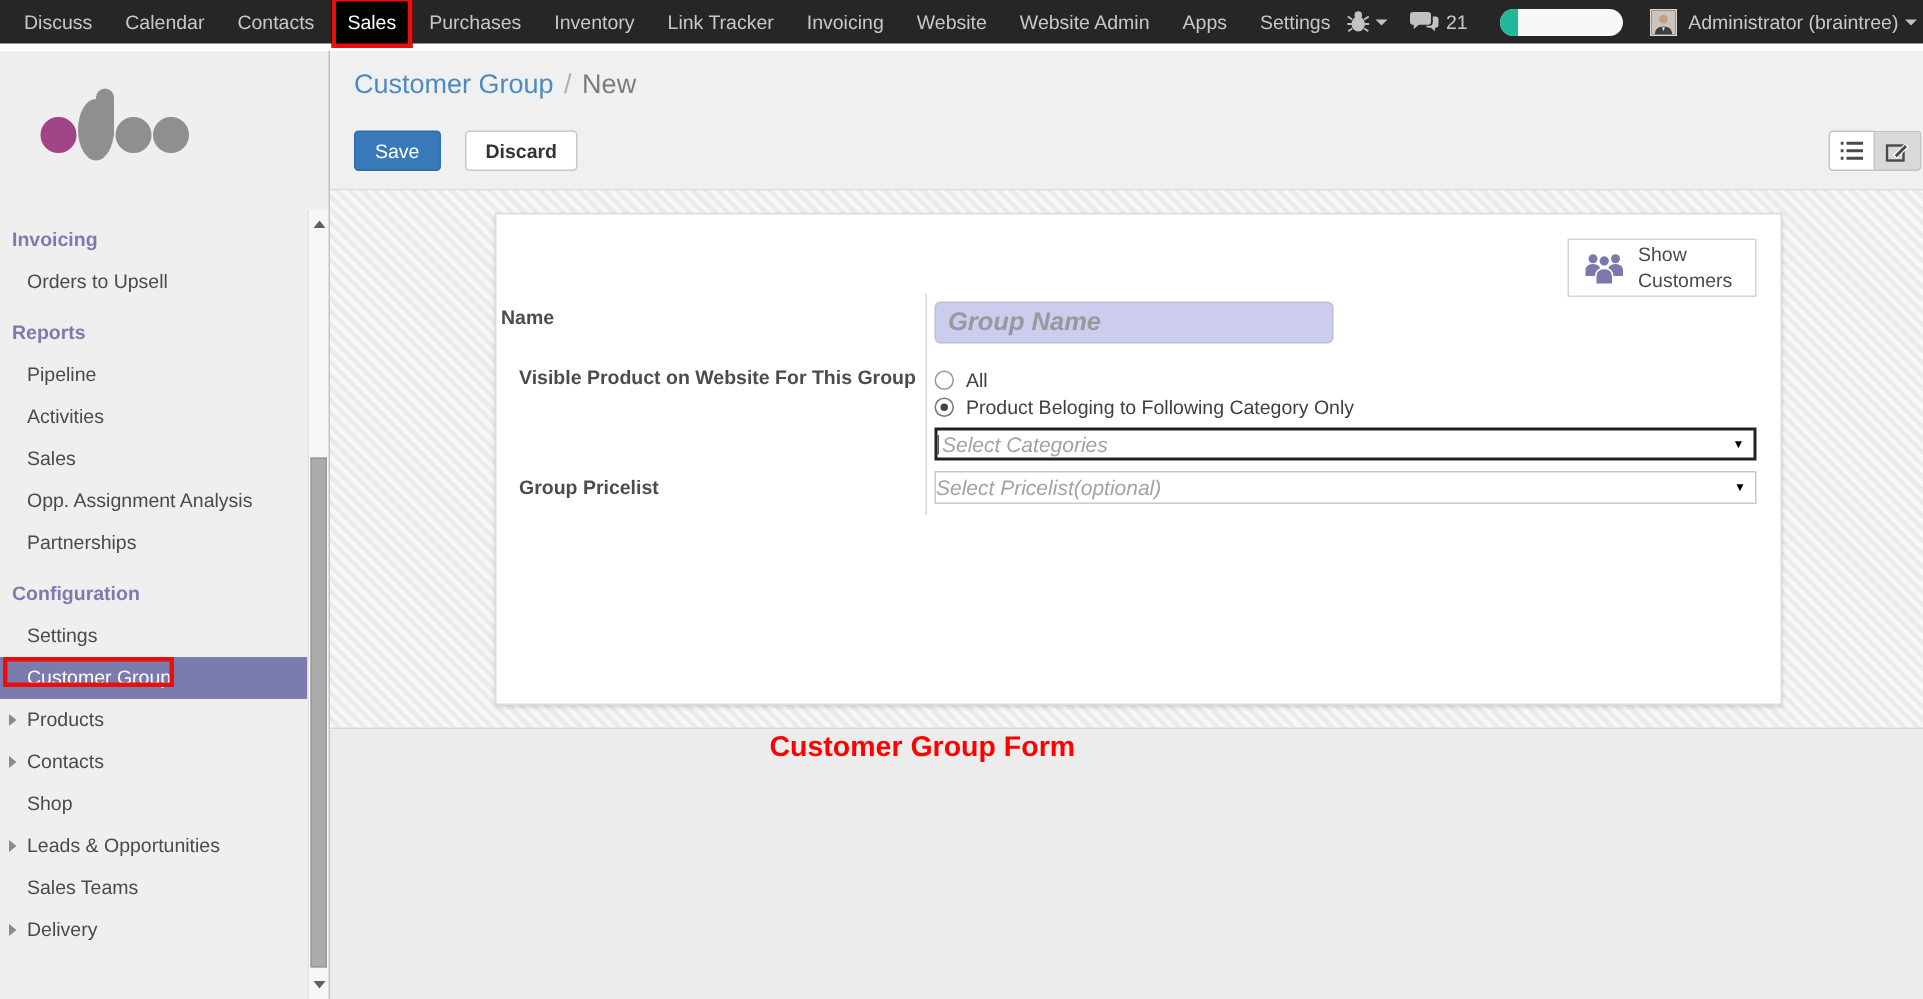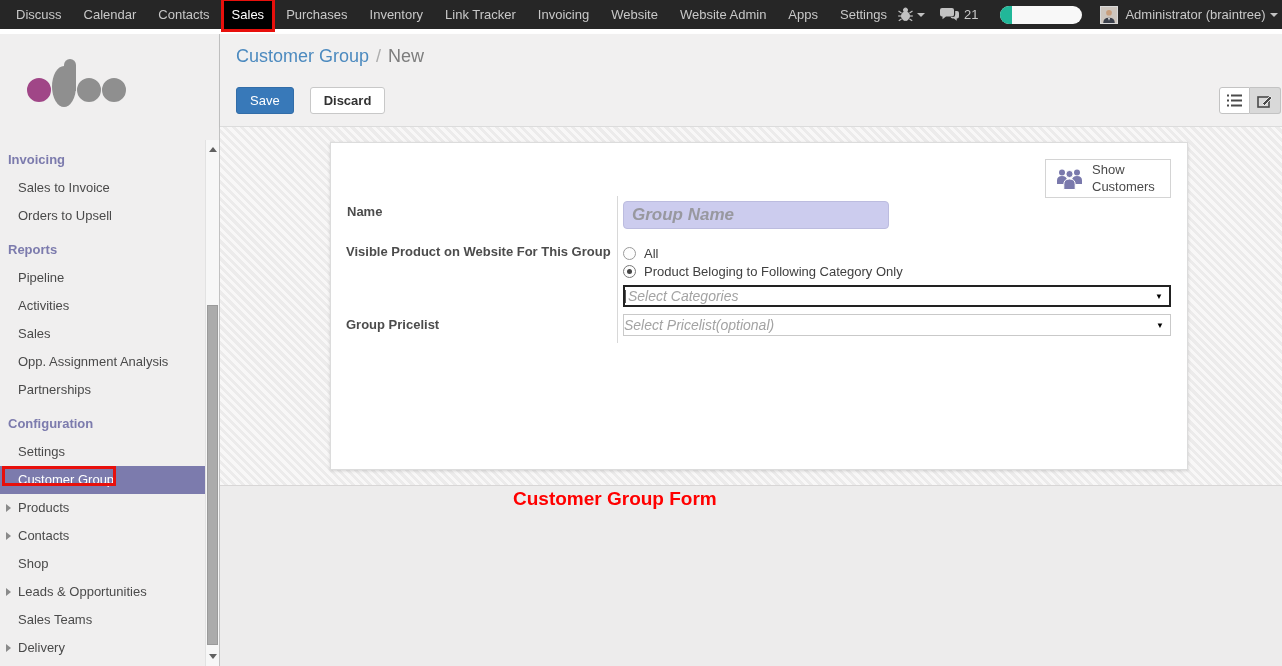--- a/index.html
+++ b/index.html
@@ -164,21 +164,20 @@
   <div class="logo-wrap">
     <div class="odoo-logo" title="odoo">
       <span class="ring brand"></span>
       <span class="d-wrap"><span class="ring"></span><span class="stem"></span></span>
       <span class="ring"></span>
       <span class="ring"></span>
     </div>
   </div>
   <div class="sb-menu">
       <div class="sb-section">Invoicing</div>
-      <div class="sb-item"><span>Sales to Invoice</span></div>
       <div class="sb-item"><span>Orders to Upsell</span></div>
       <div class="sb-section">Reports</div>
       <div class="sb-item"><span>Pipeline</span></div>
       <div class="sb-item"><span>Activities</span></div>
       <div class="sb-item"><span>Sales</span></div>
       <div class="sb-item"><span>Opp. Assignment Analysis</span></div>
       <div class="sb-item"><span>Partnerships</span></div>
       <div class="sb-section">Configuration</div>
       <div class="sb-item"><span>Settings</span></div>
       <div class="sb-item active"><span>Customer Group</span><span class="sb-annotation"></span></div>
@@ -236,21 +235,21 @@
               <path d="M1 13.5 q0 -4.5 5 -4.5 t5 4.5 v3.5 h-10 z"></path>
             <circle cx="21" cy="5.5" r="3"></circle>
               <path d="M16 13.5 q0 -4.5 5 -4.5 t5 4.5 v3.5 h-10 z"></path>
             <circle cx="13.5" cy="7" r="3.6" stroke="#fff" stroke-width="1"></circle>
             <path d="M7.8 17.5 q0 -5.5 5.7 -5.5 t5.7 5.5 v5 h-11.4 z" stroke="#fff" stroke-width="1"></path>
           </svg>
         </span>
         <span class="sc-label">Show Customers</span>
       </div>
 
-      <span class="fld-label" style="left:16px;top:61px">Name</span>
+      <span class="fld-label" style="left:3px;top:61px">Name</span>
       <span class="col-sep"></span>
       <input class="name-input" type="text" placeholder="Group Name" style="">
 
       <span class="fld-label" style="left:15px;top:101px">Visible Product on Website For This Group</span>
       <div class="radio-group">
           <div class="radio-row">
             <span class="radio"></span>
             <span>All</span>
           </div>
           <div class="radio-row">

